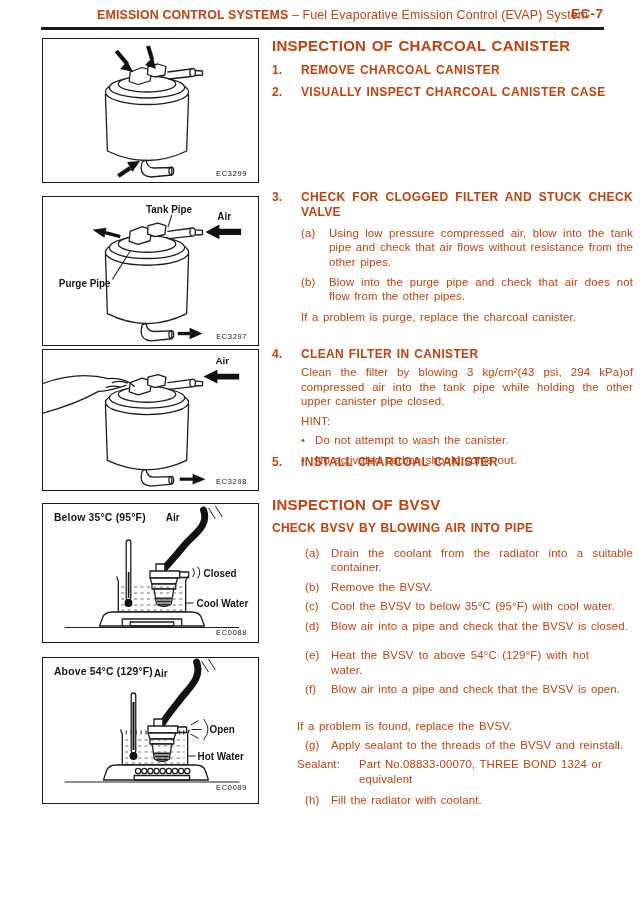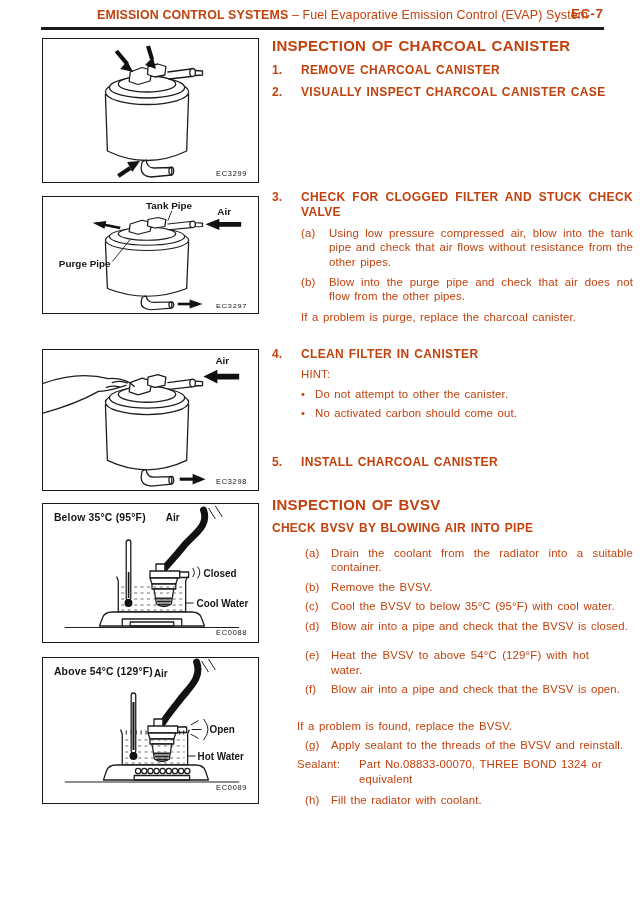--- a/index.html
+++ b/index.html
@@ -83,21 +83,21 @@
           <polygon class="fill" points="91,33 78,30 85,22"></polygon>
         <line class="thick" x1="106" y1="7" x2="110" y2="20"></line>
           <polygon class="fill" points="114,30 103,26 111,18"></polygon>
         <line class="thick" x1="76" y1="137" x2="88" y2="129"></line>
           <polygon class="fill" points="98,122 85,123 90,133"></polygon>
       </g>
       <text class="code" x="206" y="137" text-anchor="end">EC3299</text>
     </svg>
   </figure>
 
-  <figure class="fig" style="top:196px;height:118px;margin:0">
+  <figure class="fig" style="top:196px;height:150px;margin:0">
     <svg viewBox="0 0 217 142" preserveAspectRatio="none">
       <path class="lnw" d="M63,55 L65,112 Q105,131 145,112 L147,55"></path>
       <path class="lnw" d="M100,123 L99,129 Q99,137 109,138 L130,136 V128.5 L112,129 Q105,129 104,121 Z"></path>
       <ellipse class="ln" cx="129.5" cy="132" rx="2.4" ry="3.8"></ellipse>
       <ellipse class="lnw" cx="105" cy="53" rx="42" ry="12.5"></ellipse>
       <ellipse class="lnw" cx="105" cy="48.5" rx="38" ry="10.5"></ellipse>
       <ellipse class="lnw" cx="105" cy="45" rx="29" ry="8"></ellipse>
       <path class="lnw" d="M88,33 l12,-4.5 10,3 -2,10.5 -12,3.5 -9,-3 z"></path>
       <path class="lnw" d="M106,27.5 l10,-2.5 8,2.5 -1,8.5 -10,2 -7.5,-2.5 z"></path>
       <path class="ln" d="M126,33 L149,30 M127,40 L150,37.5"></path>
@@ -260,24 +260,25 @@
       <span class="stx">Blow into the purge pipe and check that air does not flow from the other pipes.</span>
     </div>
     <div class="ind mt6">If a problem is purge, replace the charcoal canister.</div>
   </div>
 
   <div class="rb" style="top:347px">
     <div class="step">
       <span class="num">4.</span>
       <span class="stitle">CLEAN FILTER IN CANISTER</span>
     </div>
+    <div class="ind just mt3">Clean the filter by blowing 3 kg/cm²(43 psi, 294 kPa)of compressed air into the tank pipe while holding the other upper canister pipe closed.</div>
     <div class="ind mt5">HINT:</div>
     <div class="bullet">
       <span class="dot">•</span>
-      <span>Do not attempt to other the canister.</span>
+      <span>Do not attempt to wash the canister.</span>
     </div>
     <div class="bullet">
       <span class="dot">•</span>
       <span>No activated carbon should come out.</span>
     </div>
   </div>
 
   <div class="rb" style="top:455px">
     <div class="step">
       <span class="num">5.</span>

